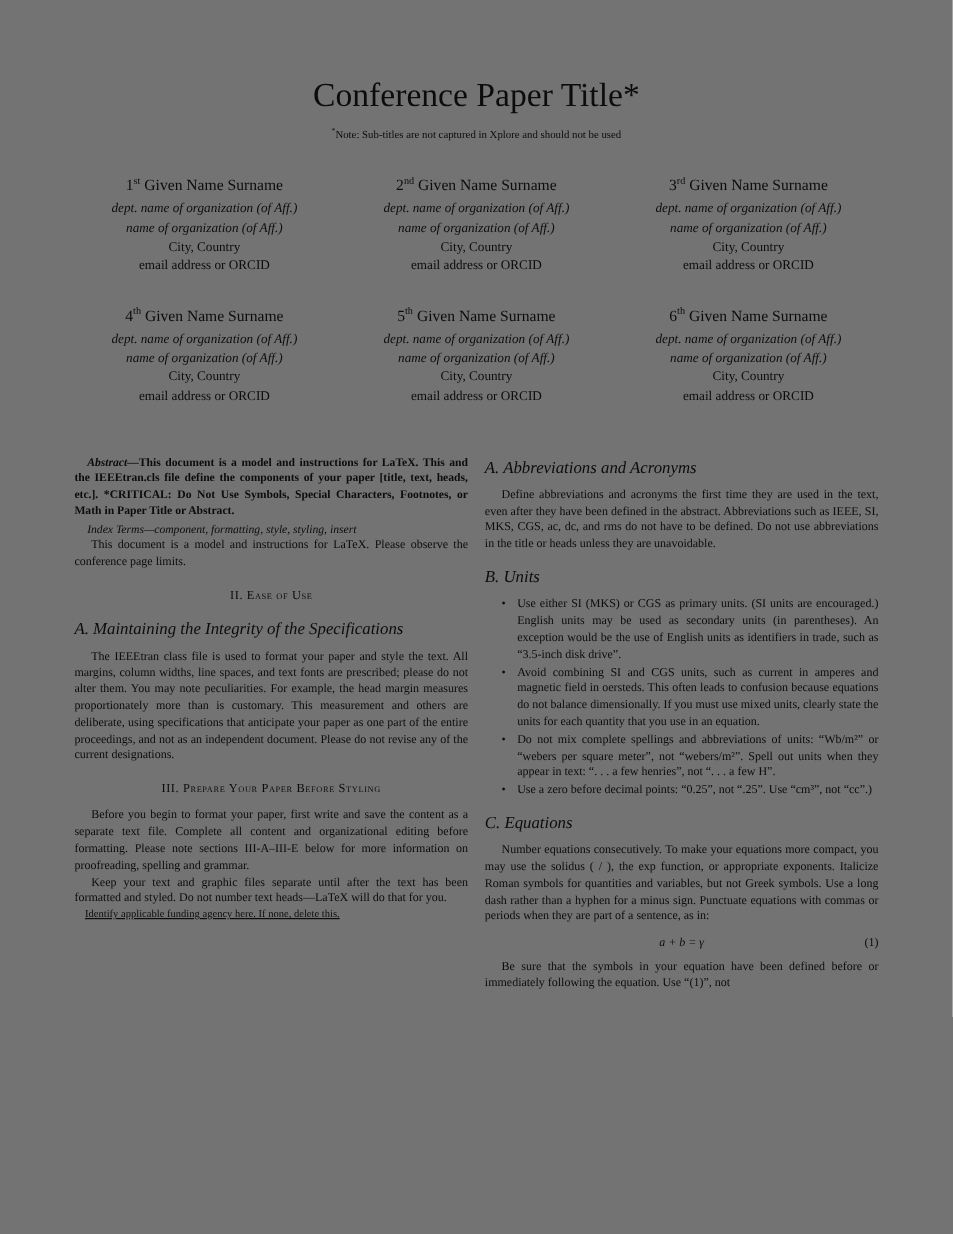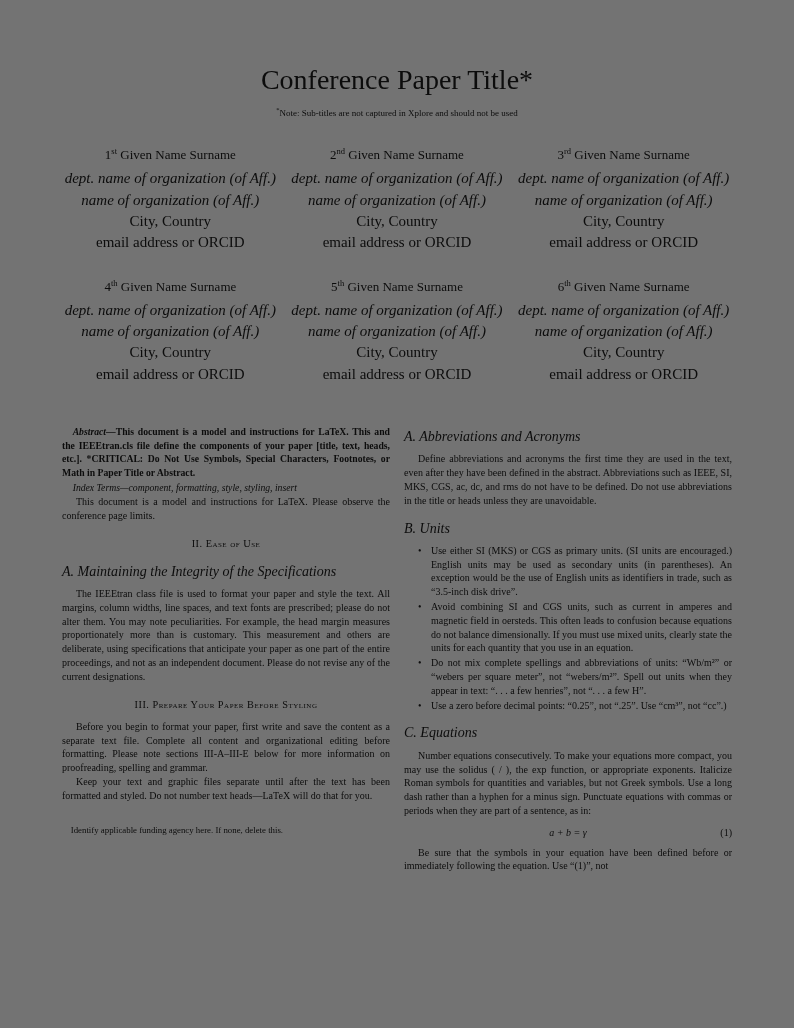--- a/index.html
+++ b/index.html
@@ -12,40 +12,40 @@
   }
   .title { font-size: 28px; font-weight: 400; text-align: center; margin: 16px 0 10px; }
   .title-note { font-size: 9px; text-align: center; margin: 0 0 28px; }
   .title-note sup { font-size: 6.5px; }
   .authors {
     display: grid; grid-template-columns: 1fr 1fr 1fr;
     column-gap: 10px; row-gap: 24px; text-align: center; margin: 12px 0 40px;
   }
   .author-name { font-size: 13px; margin-bottom: 5px; }
   .author-name sup { font-size: 8.5px; }
-  .author-line { font-size: 15px; line-height: 1.42; }
+  .author-line { font-size: 11px; line-height: 1.42; }
   .italic { font-style: italic; }
   .columns { display: flex; gap: 14px; }
   .col { flex: 1 1 0; font-size: 10px; line-height: 1.38; text-align: justify; min-width: 0; }
   .abstract { font-weight: 700; font-size: 9.7px; line-height: 1.4; margin: 0; text-indent: 1.1em; }
   .index-terms { font-weight: 400; font-style: italic; font-size: 9.7px; line-height: 1.4; margin: 2px 0 0; text-indent: 1.1em; }
   .lead-italic { font-style: italic; }
   .section-heading {
     font-size: 10.3px; font-weight: 400; font-variant: small-caps;
     text-align: center; letter-spacing: 0.5px; margin: 14px 0 8px;
   }
   .subsection-heading { font-size: 14px; font-weight: 400; font-style: italic; text-align: left; margin: 11px 0 6px; }
   .body-para { margin: 0; text-indent: 1.4em; }
   .bullet-list { margin: 3px 0 4px; padding: 0 0 0 27px; list-style: none; }
   .bullet-list li { position: relative; margin-bottom: 1px; }
   .bullet-list li::before { content: "\2022"; position: absolute; left: -13px; }
   .eq-row { position: relative; text-align: center; margin: 8px 0 6px; }
   .eq-body { font-style: italic; text-align: right; }
   .eq-number { position: absolute; right: 0; top: 0; font-style: normal; }
-  .footnote { font-size: 8.8px; line-height: 1.35; margin-top: 22px; text-indent: 1em; text-align: justify; }
+  .footnote { font-size: 8.8px; line-height: 1.35; text-indent: 1em; text-align: justify; text-decoration: underline; }
 </style>
 </head>
 <body>
 
 <div class="page">
 
   <h1 class="title">Conference Paper Title*</h1>
   <div class="title-note"><sup>*</sup><span>Note: Sub-titles are not captured in Xplore and should not be used</span></div>
 
   <section class="authors">

